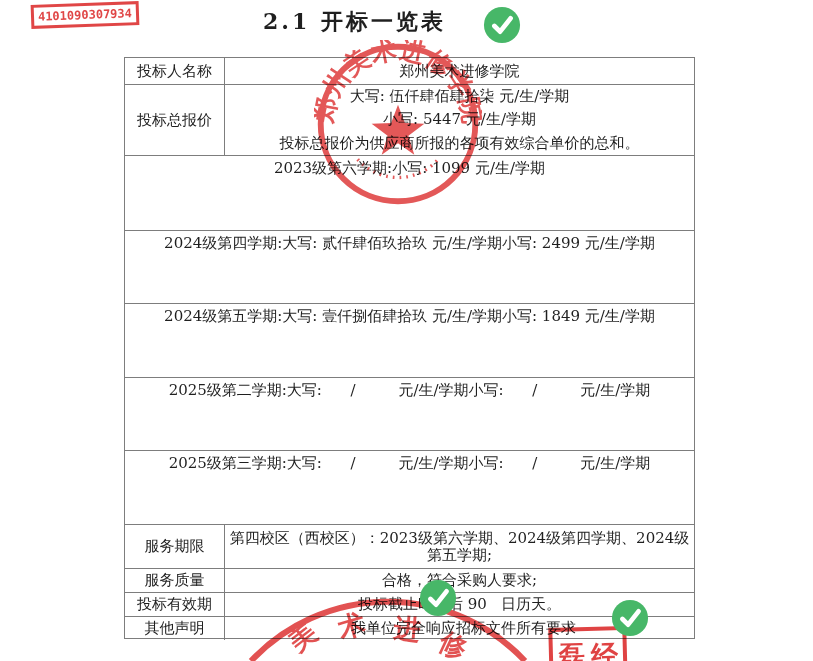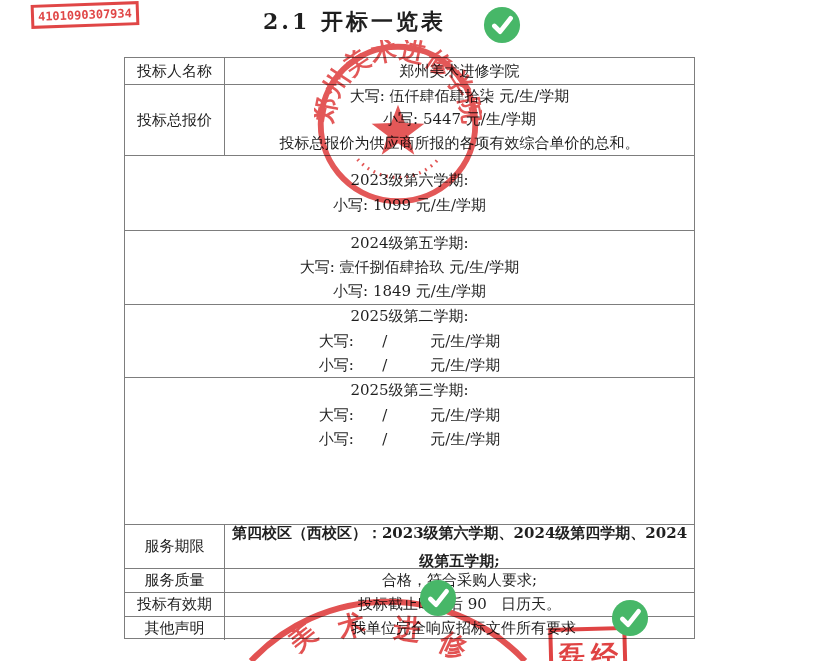--- a/index.html
+++ b/index.html
@@ -43,26 +43,26 @@
   .t-value{
     flex:1 1 auto;display:flex;flex-direction:column;justify-content:center;
     text-align:center;white-space:pre-wrap;box-sizing:border-box;
   }
   .r-bidder{height:27px;}
   .r-total{height:71px;}
   .r-total .t-value{line-height:23.6px;text-align:center;}
   .r-unit{height:369px;}
   .u-wrap{flex:1 1 auto;display:flex;flex-direction:column;}
   .u-sec{
-    height:73.8px;box-sizing:border-box;display:flex;flex-direction:column;
+    height:73.8px;box-sizing:border-box;display:flex;flex-direction:row;
     justify-content:center;text-align:center;line-height:24.4px;white-space:pre-wrap;
   }
   .u-sec + .u-sec{border-top:1px solid var(--table-border);}
   .r-period{height:44px;}
-  .r-period .t-value{line-height:28px;padding:0 4px;font-weight:bold;}
+  .r-period .t-value{line-height:17px;padding:0 4px;}
   .r-quality{height:24px;}
   .r-validity{height:24px;}
   .r-other{height:23px;}
   
   .check{position:absolute;display:block;}
   .check svg{display:block;}
   .check-title{left:483px;top:6px;width:38px;height:38px;}
   .check-validity{left:419px;top:579px;width:38px;height:38px;}
   .check-other{left:611px;top:599px;width:38px;height:38px;}
   
@@ -119,20 +119,25 @@
         <div>小写: 5447 元/生/学期</div>
         <div>投标总报价为供应商所报的各项有效综合单价的总和。</div>
       </div>
     </div>
 
     <div class="t-row r-unit">
       <div class="u-wrap">
         <div class="u-sec">
           <div>2023级第六学期:</div>
           <div>小写: 1099 元/生/学期</div>
+        </div>
+        <div class="u-sec">
+          <div>2024级第四学期:</div>
+          <div>大写: 贰仟肆佰玖拾玖 元/生/学期</div>
+          <div>小写: 2499 元/生/学期</div>
         </div>
         <div class="u-sec">
           <div>2024级第五学期:</div>
           <div>大写: 壹仟捌佰肆拾玖 元/生/学期</div>
           <div>小写: 1849 元/生/学期</div>
         </div>
         <div class="u-sec">
           <div>2025级第二学期:</div>
           <div>大写:      /         元/生/学期</div>
           <div>小写:      /         元/生/学期</div>

